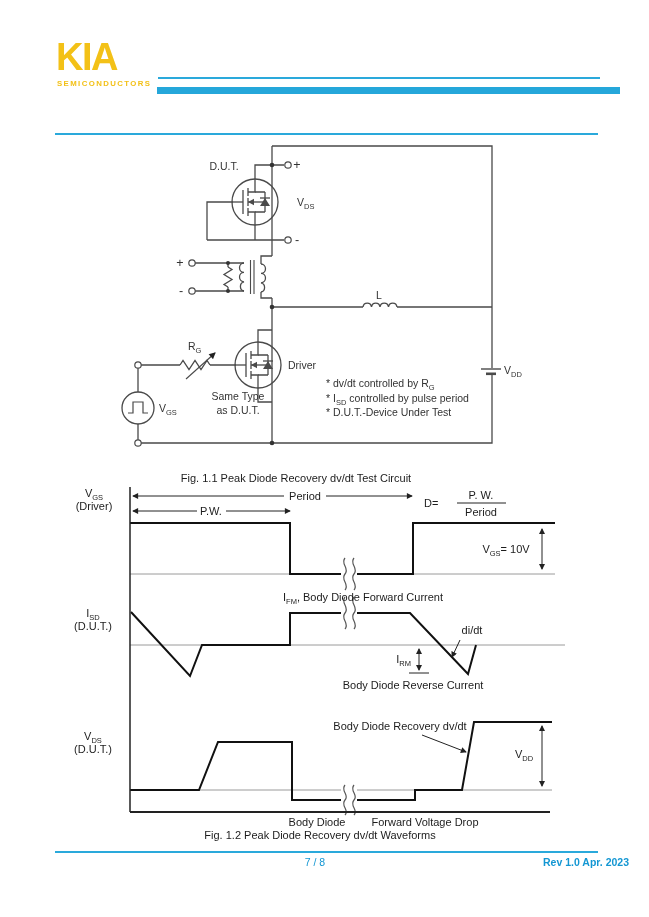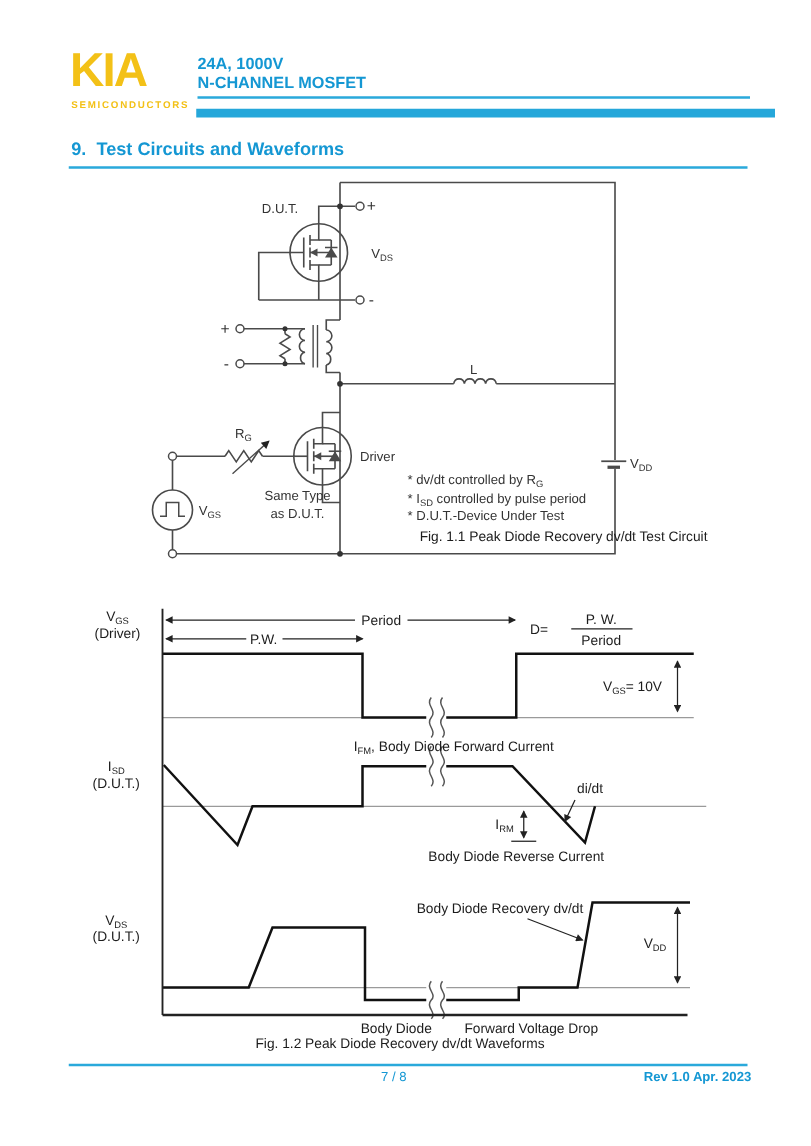--- a/index.html
+++ b/index.html
@@ -8,46 +8,41 @@
   .abs{position:absolute;}
   #logo{left:56px;top:38px;font-size:38px;font-weight:bold;color:#f3c117;letter-spacing:-1.5px;line-height:1;}
   #logo-sub{left:57px;top:79px;font-size:7.8px;font-weight:bold;color:#f3c117;letter-spacing:1.4px;}
   #spec{left:158px;top:43px;font-size:13px;font-weight:bold;color:#1497d3;line-height:15px;}
   #part-number{right:57px;top:44px;font-size:28px;color:#1497d3;line-height:1;}
   #header-thin-line{left:158px;top:77px;width:442px;height:2px;background:#2aa9db;}
   #header-bar{left:157px;top:87px;width:463px;height:7px;background:#25a7da;}
   #section-title{left:57px;top:112px;font-size:14.5px;font-weight:bold;color:#1497d3;white-space:pre;}
   #section-underline{left:55px;top:133px;width:543px;height:1.5px;background:#2aa9db;}
   .caption{font-size:11px;color:#1c1c1c;text-align:center;}
-  #fig1-caption{left:26px;top:424px;width:540px;text-align:right;}
+  #fig1-caption{left:26px;top:472px;width:540px;}
   #fig2-caption{left:0px;top:829px;width:640px;text-align:center;}
   #footer-line{left:55px;top:851px;width:543px;height:2px;background:#2aa9db;}
   #footer-page{left:0px;top:856px;width:630px;text-align:center;font-size:10.5px;font-weight:normal;color:#1497d3;}
-  #footer-rev{right:96px;top:856px;font-size:10.5px;font-weight:bold;color:#1497d3;}
+  #footer-rev{right:68px;top:856px;font-size:10.5px;font-weight:bold;color:#1497d3;}
   svg{font-family:"Liberation Sans",sans-serif;}
   .ct{font-size:10.5px;fill:#333;}
   .wt{font-size:11px;fill:#1c1c1c;}
   .big{font-size:12.5px;}
   .sub{font-size:7.5px;}
 </style>
 </head>
 <body>
 
 <div id="page">
 
   <div class="abs" id="logo">KIA</div>
   <div class="abs" id="logo-sub">SEMICONDUCTORS</div>
-  <div class="abs" id="spec">
-    <div>24A, 1000V</div>
-    <div>N-CHANNEL MOSFET</div>
-  </div>
   <div class="abs" id="header-thin-line"></div>
   <div class="abs" id="header-bar"></div>
 
-  <div class="abs" id="section-title">9.  Test Circuits and Waveforms</div>
   <div class="abs" id="section-underline"></div>
 
   <svg class="abs" style="left:0;top:140px;" width="649" height="332" viewBox="0 140 649 332">
     <defs>
       <marker id="ah1" viewBox="0 0 10 10" refX="8.5" refY="5" markerWidth="7" markerHeight="6" orient="auto-start-reverse">
         <path d="M0,0 L10,5 L0,10 z" fill="#222"></path>
       </marker>
       <g id="mosfet-sym" fill="none" stroke="#4a4a4a" stroke-width="1.3">
         <circle r="23" cx="0" cy="0"></circle>
         <path d="M-23,0 H-12"></path>

